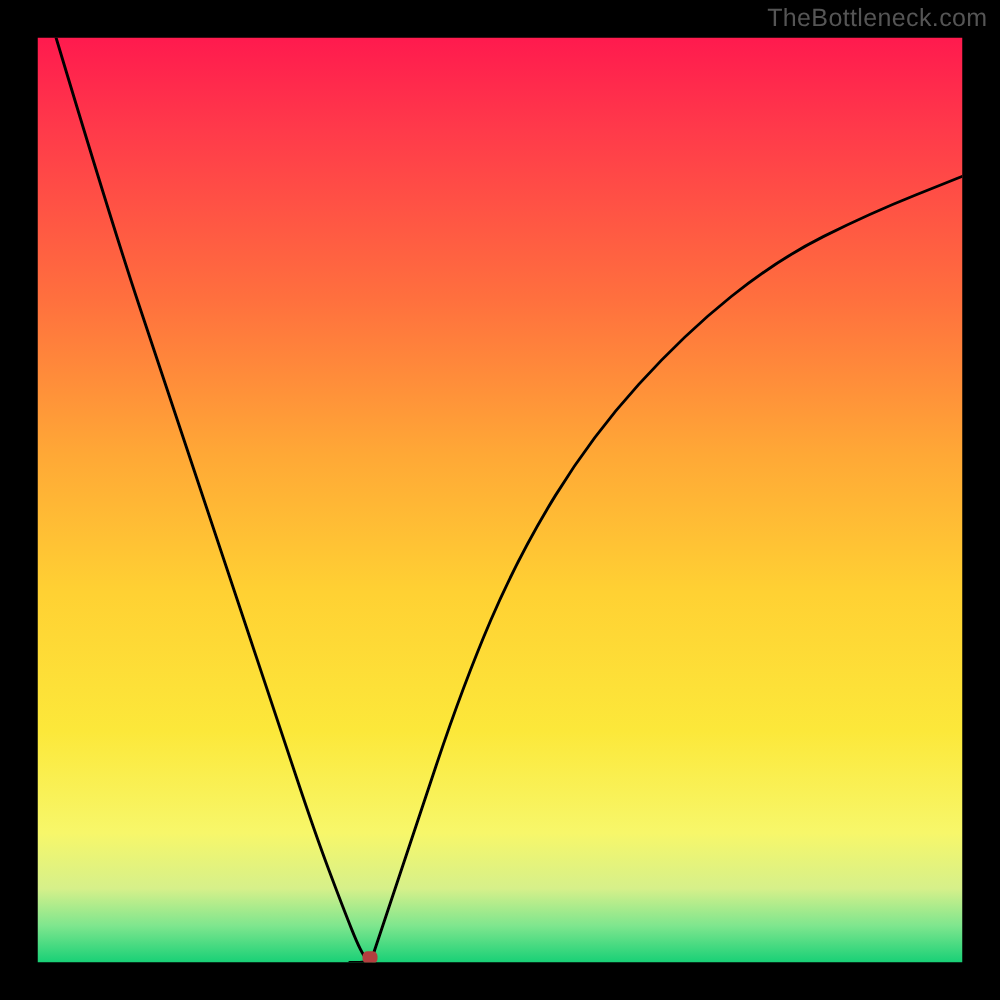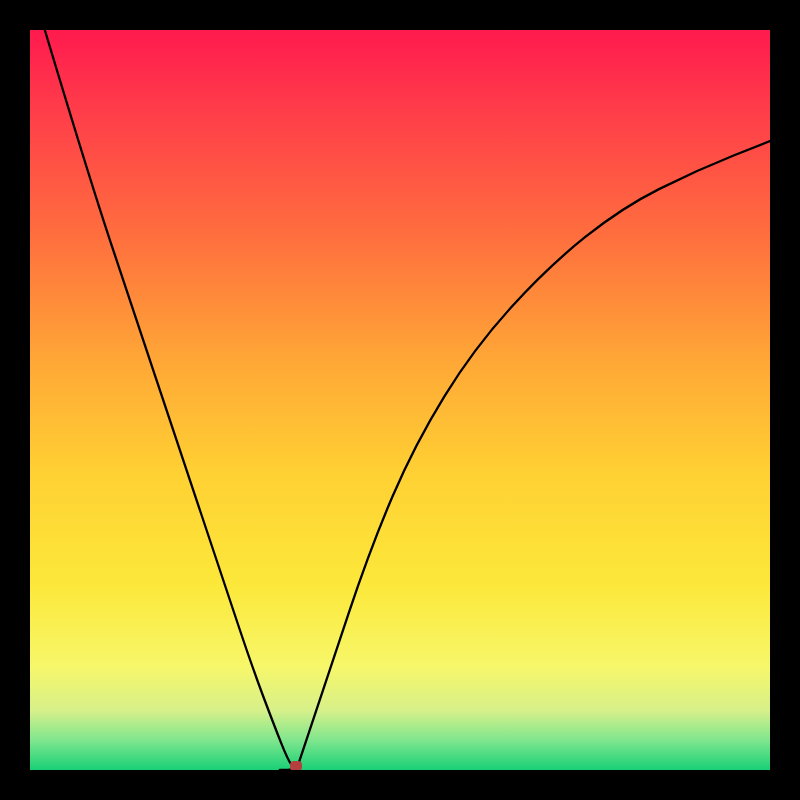--- a/index.html
+++ b/index.html
@@ -64,20 +64,21 @@
     background: #b33f3f;
     border-radius: 4px;
     transform: translate(-50%, -50%);
     z-index: 3;
   }
 </style>
 </head>
 <body>
 
 <div class="frame">
+  <div class="watermark">TheBottleneck.com</div>
   <div class="plot">
     <div class="gradient"></div>
     <svg class="curve" viewBox="0 0 740 740" preserveAspectRatio="none">
       <path id="curve-path" d="M 14.8 0.0 Q 59.2 148.0 81.4 214.6 Q 103.6 281.2 125.8 347.8 Q 148.0 414.4 170.2 481.0 Q 192.4 547.6 207.2 592.0 Q 222.0 636.4 233.1 666.0 Q 244.2 695.6 251.6 714.1 Q 259.0 732.6 262.7 736.3 Q 266.4 740.0 255.3 740.0 Q 244.2 740.0 255.3 740.0 Q 266.4 740.0 266.4 740.0 Q 266.4 740.0 281.2 695.6 Q 296.0 651.2 318.2 584.6 Q 340.4 518.0 362.6 466.2 Q 384.8 414.4 414.4 366.3 Q 444.0 318.2 481.0 277.5 Q 518.0 236.8 555.0 207.2 Q 592.0 177.6 629.0 159.1 Q 666.0 140.6 703.0 125.8 L 740.0 111.0" fill="none" stroke="#000" stroke-width="2.3" stroke-linecap="round" stroke-linejoin="round"></path>
     </svg>
     <div class="marker" id="marker" style="left: 266.4px; top: 736px; background: rgb(179, 63, 63);"></div>
   </div>
 </div>
 
 </body></html>

